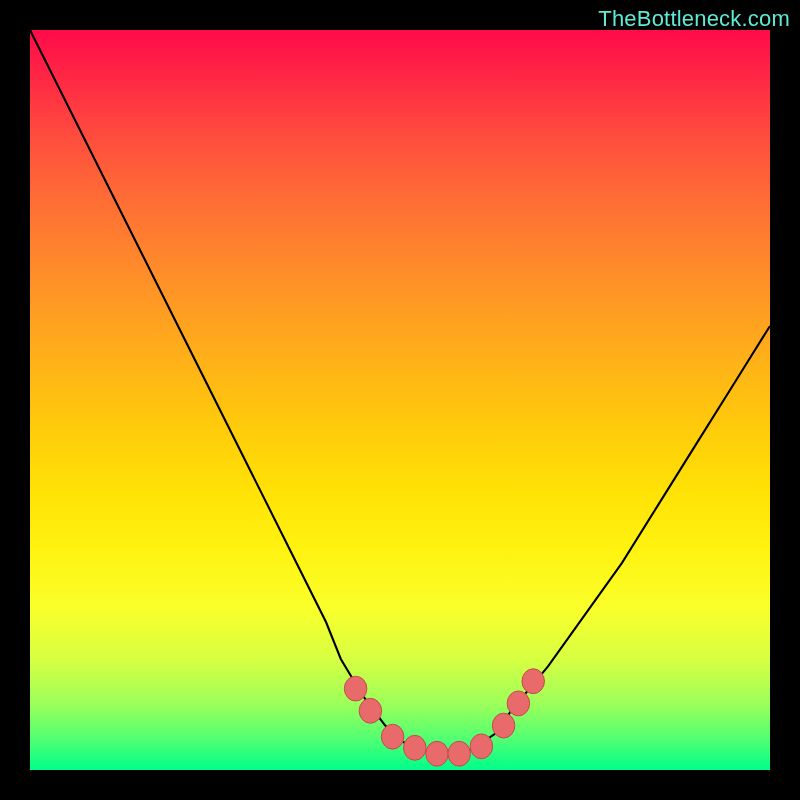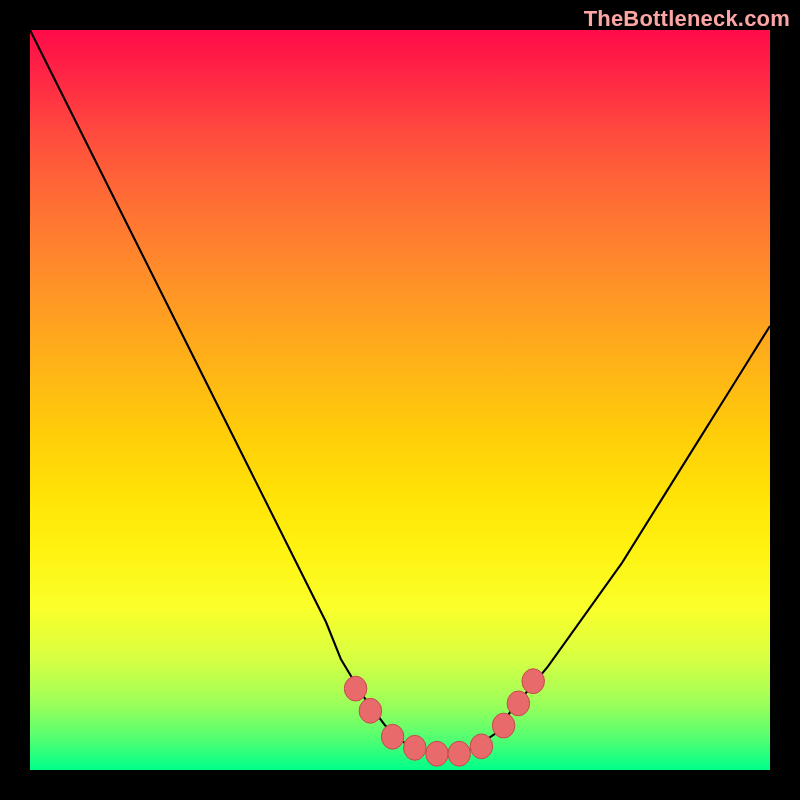--- a/index.html
+++ b/index.html
@@ -40,23 +40,23 @@
       #d7ff42 85%,
       #9dff5a 91%,
       #4eff73 96%,
       #00ff8a 100%
     );
   }
   .watermark {
     position: absolute;
     top: 6px;
     right: 10px;
-    color: #fca5a5;
+    color: #5eead4;
     font-size: 22px;
-    font-weight: 700;
+    font-weight: 400;
     letter-spacing: 0.2px;
     user-select: none;
   }
   svg.curve {
     position: absolute;
     left: 0;
     top: 0;
     width: 740px;
     height: 740px;
     overflow: visible;

